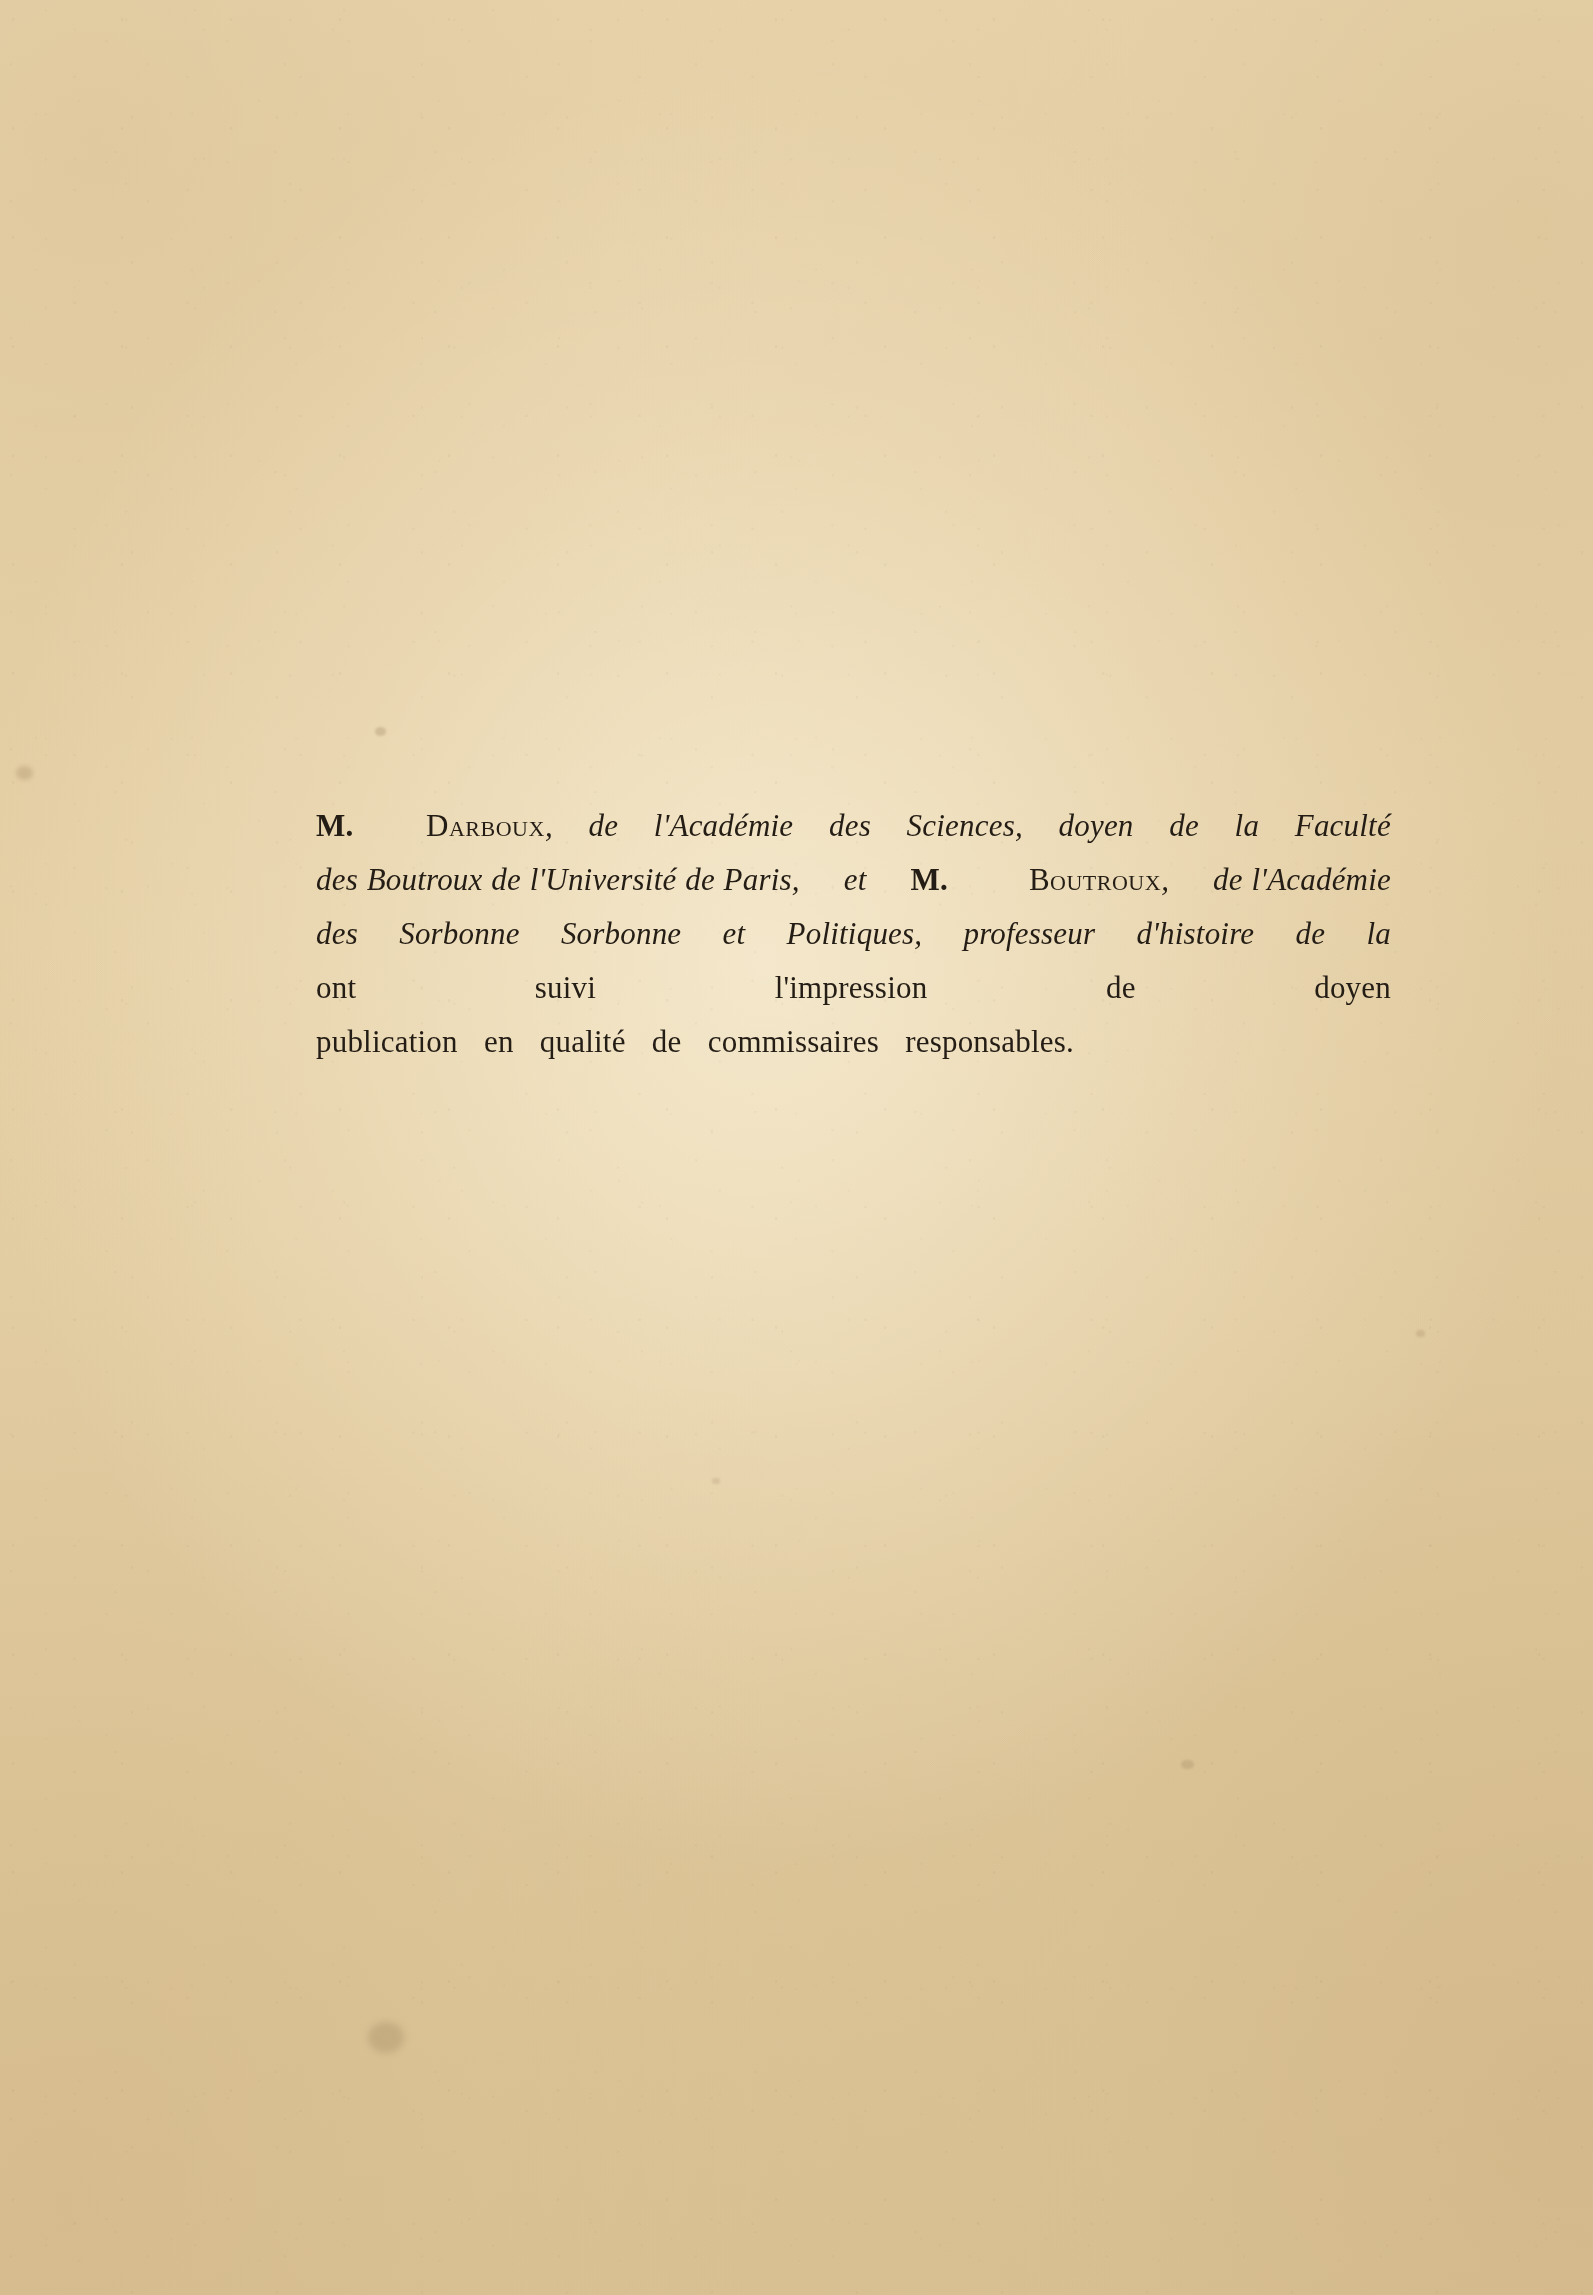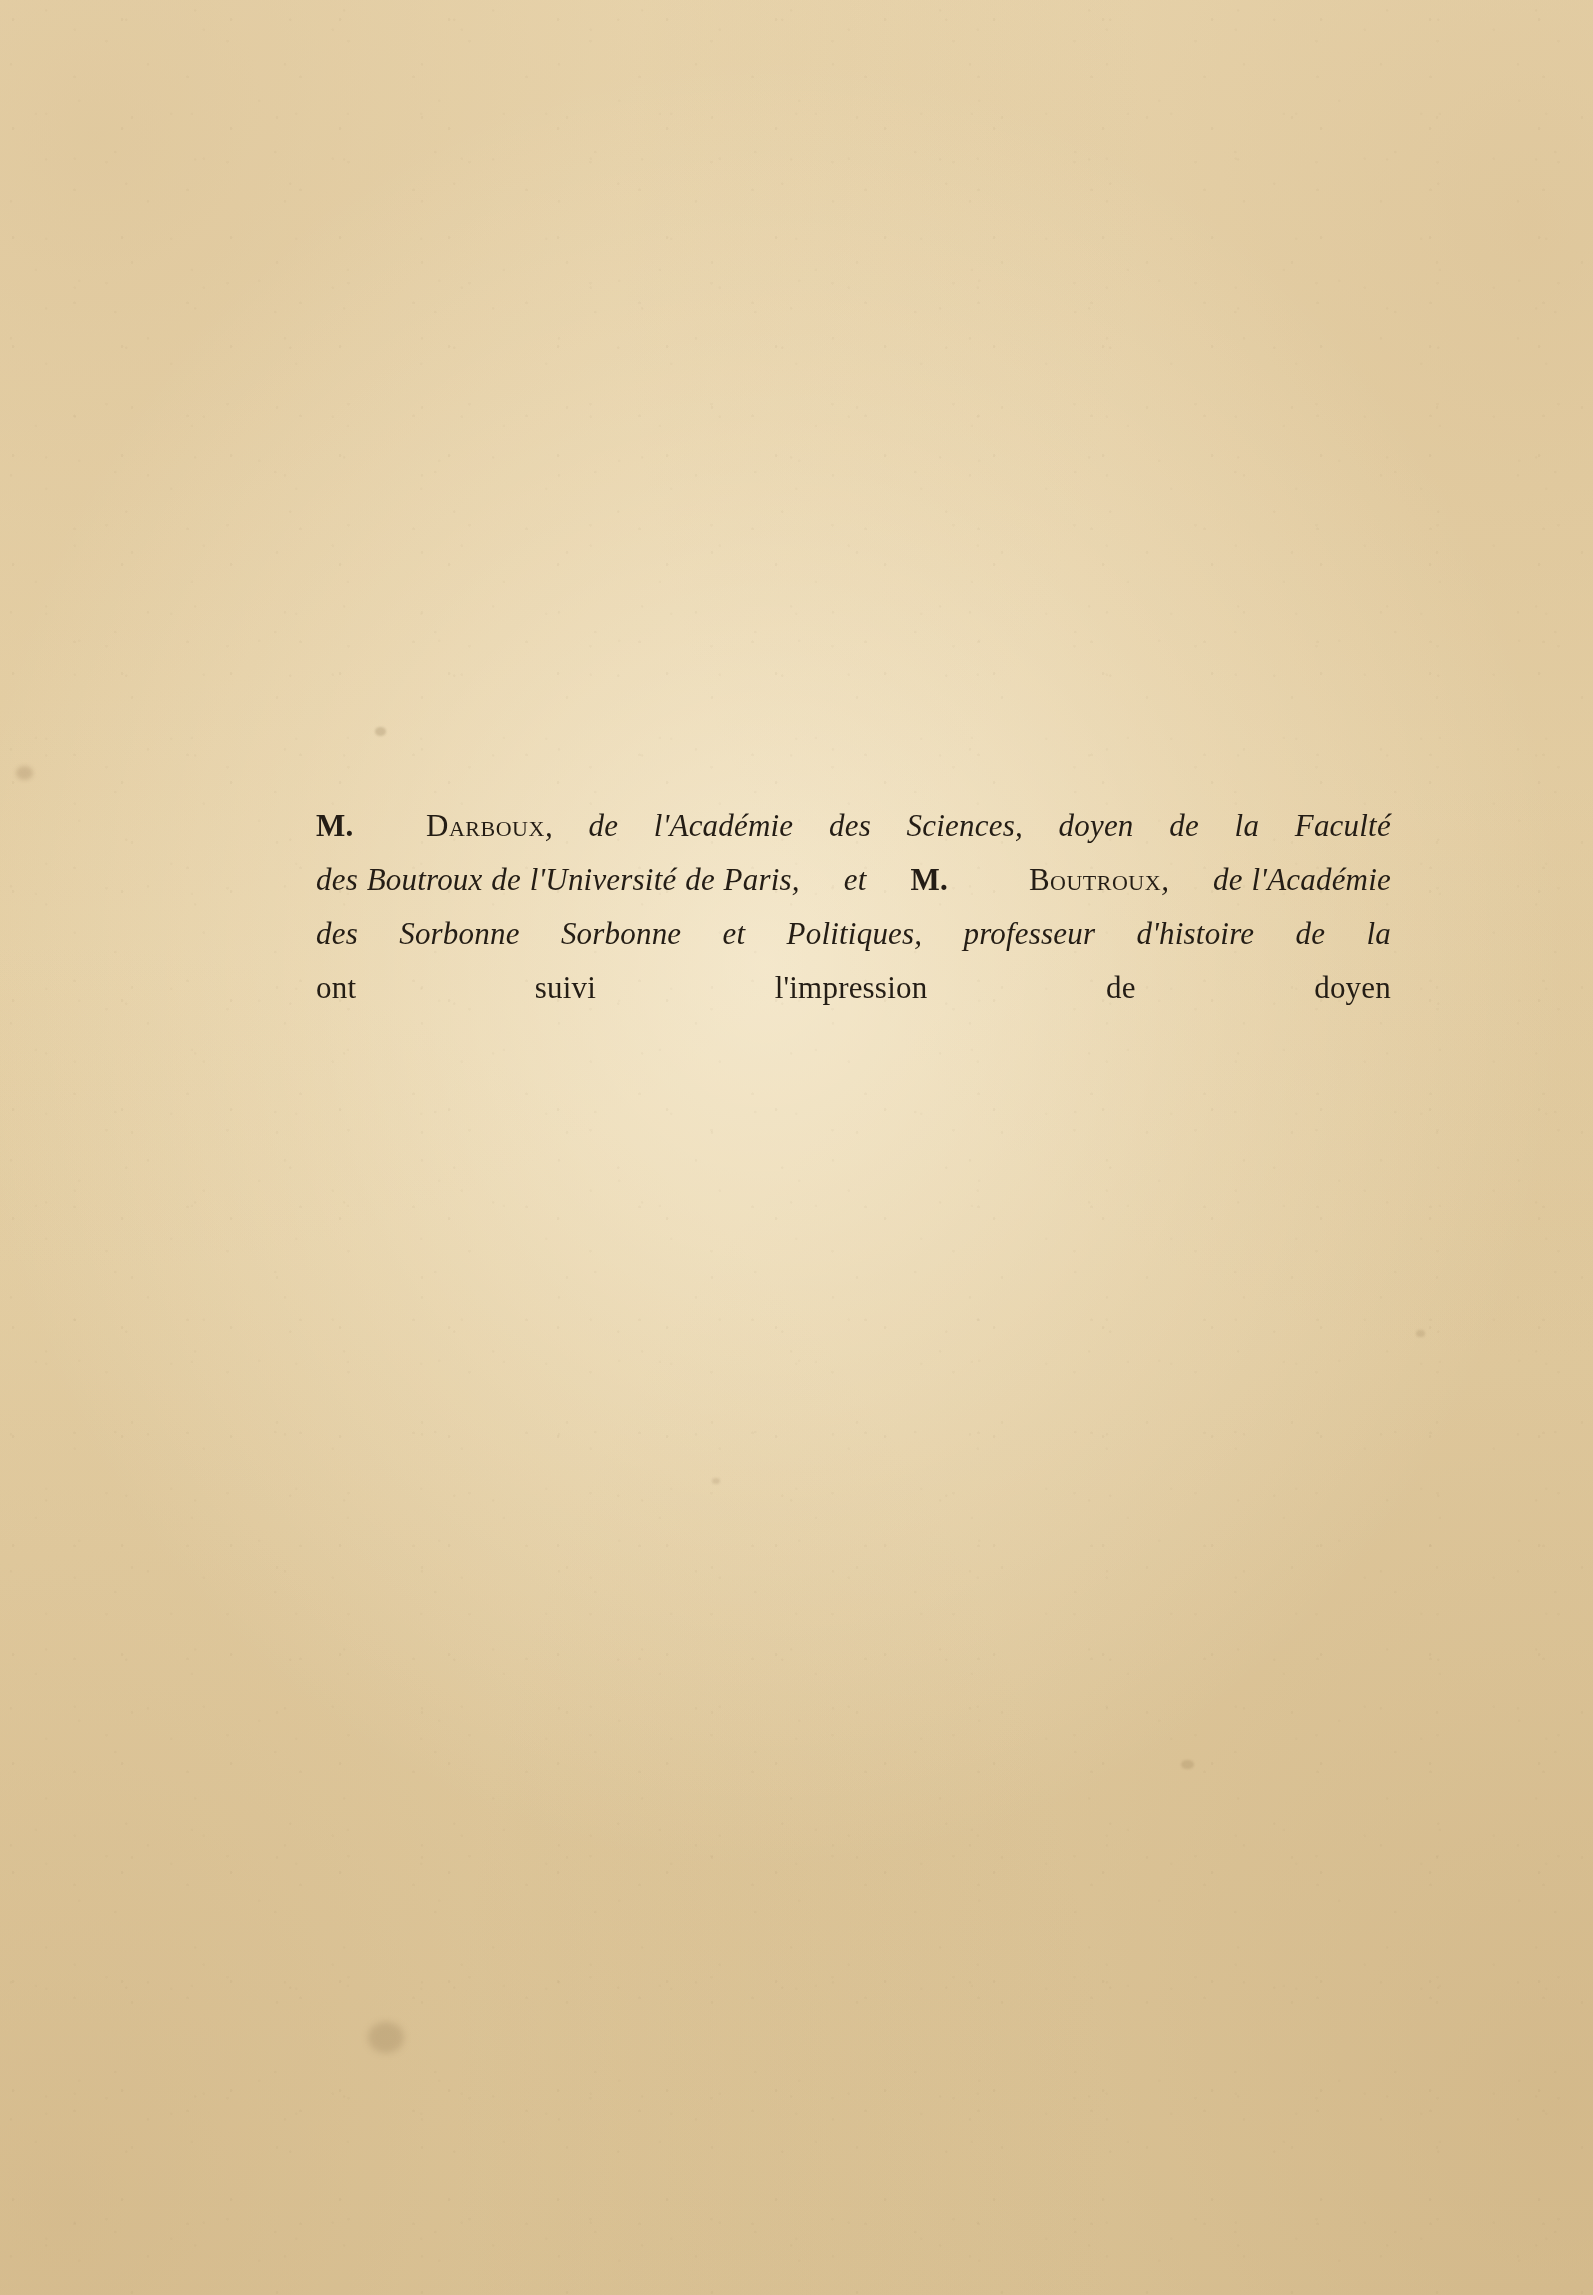--- a/index.html
+++ b/index.html
@@ -145,16 +145,24 @@
     </span>
 
     <span class="ln just">
       <span class="rm">ont</span>
       <span class="rm">suivi</span>
       <span class="rm">l'impression</span>
       <span class="rm">de</span>
       <span class="rm">doyen</span>
     </span>
 
+    <span class="ln">
+      <span class="rm">publication</span>&nbsp;&nbsp;
+      <span class="rm">en</span>&nbsp;&nbsp;
+      <span class="rm">qualité</span>&nbsp;&nbsp;
+      <span class="rm">de</span>&nbsp;&nbsp;
+      <span class="rm">commissaires</span>&nbsp;&nbsp;
+      <span class="rm">responsables.</span>
+    </span>
 
   </div>
 </div>
 
 
 </body></html>

